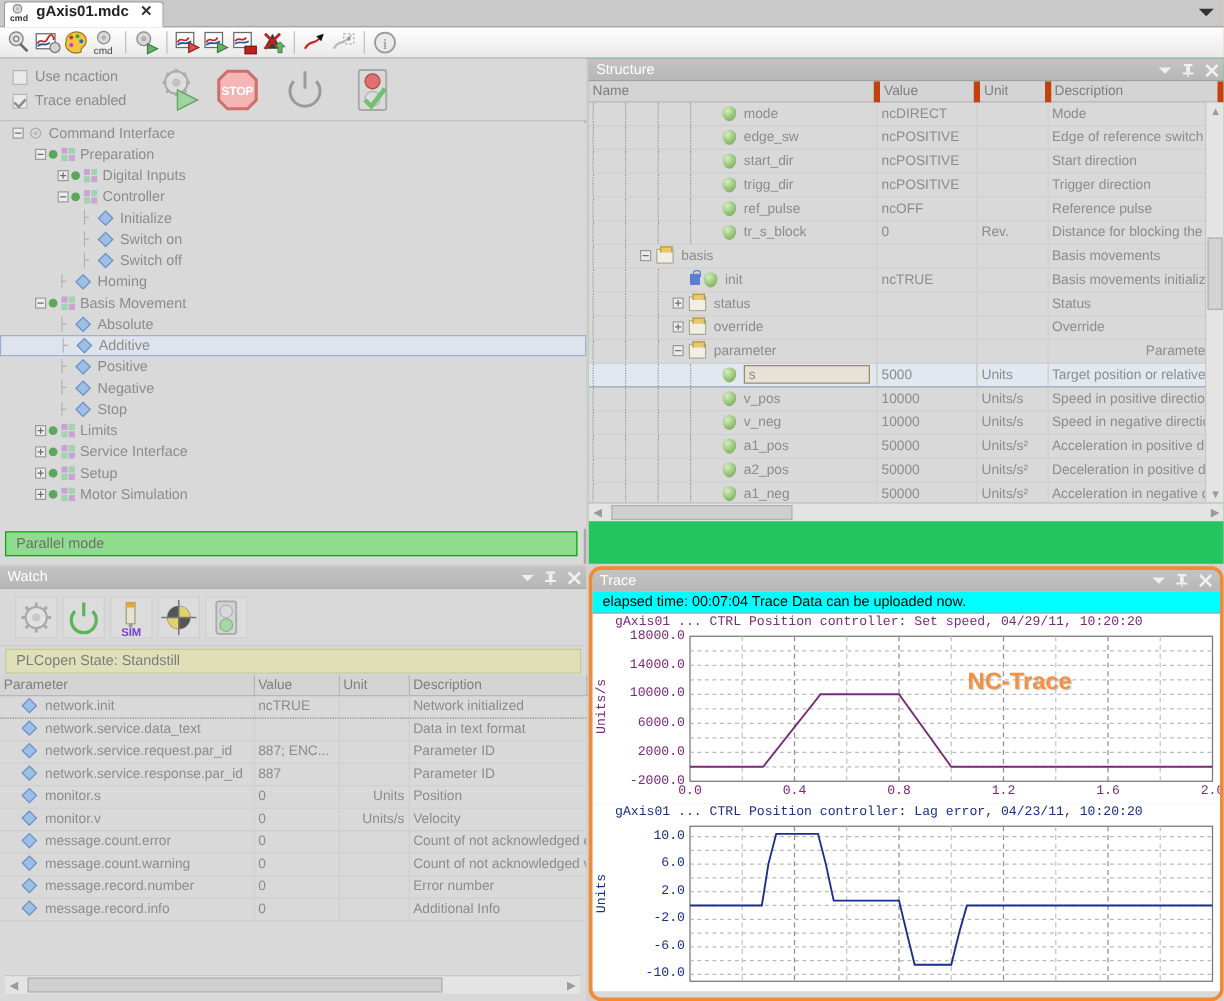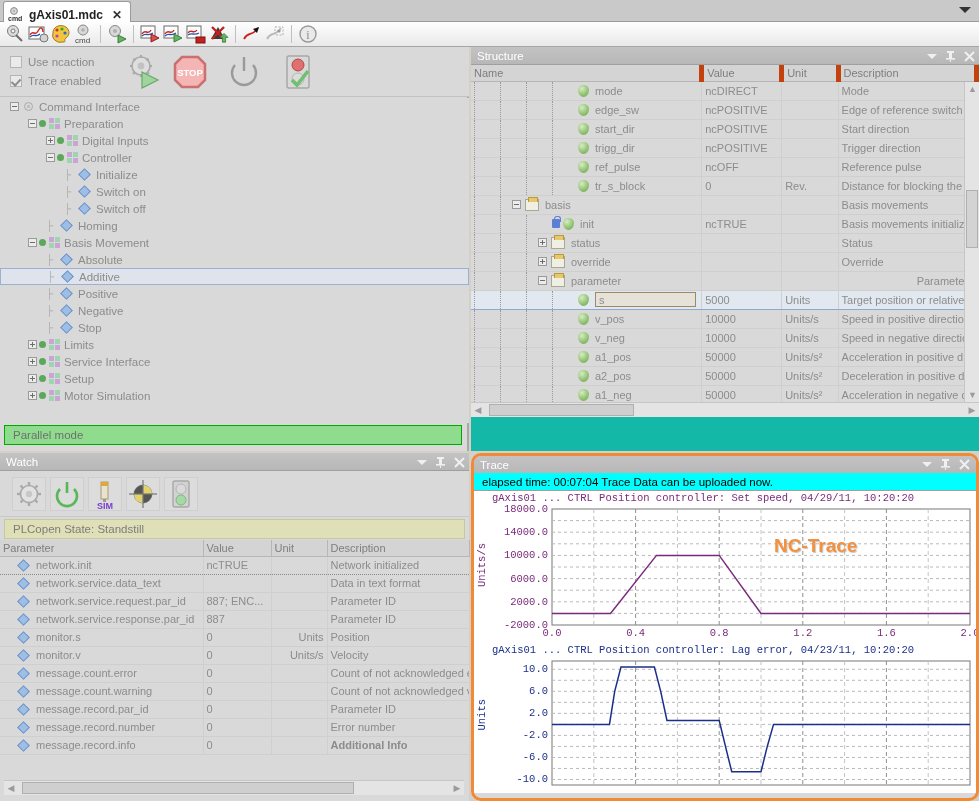--- a/index.html
+++ b/index.html
@@ -18,21 +18,21 @@
     position: absolute; left: 0; top: 0; width: 979px; height: 22px;
     background: #c9c9c9;
     border-bottom: 1px solid #9b9b9b;
   }
   .tab {
     position: absolute; left: 3px; top: 1px; height: 21px;
     padding: 0 8px 0 4px;
     background: #ffffff;
     border: 1px solid #9b9b9b; border-bottom: none;
     border-radius: 3px 3px 0 0;
-    display: flex; align-items: flex-end; gap: 5px;
+    display: flex; align-items: flex-start; gap: 5px;
     font-size: 12px; font-weight: bold; color: #222;
   }
   .tab .tab-close { font-weight: bold; font-size: 12px; color: #333; cursor: pointer; margin-left: 4px; }
   .tab-doc-icon { width: 16px; height: 16px; position: relative; }
   .caret-down-topright {
     position: absolute; right: 8px; top: 7px;
     width: 0; height: 0; border-left: 6px solid transparent;
     border-right: 6px solid transparent; border-top: 6px solid #333;
   }
 
@@ -126,21 +126,21 @@
   tr.firstrow td { border-top:1px dotted #8a8a8a; border-bottom:1px dotted #8a8a8a; }
   .hscroll {
     height:15px; background:#e4e4e4; border-top:1px solid #c6c6c6; display:flex; align-items:center;
     position:relative;
   }
   .hscroll .thumb { position:absolute; left:18px; top:1px; height:12px; background:#cfcfcf; border:1px solid #b0b0b0; }
   .hscroll .arrow { width:14px; text-align:center; color:#9b9b9b; font-size:9px; }
 
   
   .structpane {
-    position:absolute; left:471px; top:47px; width:508px; height:404px; background:#14b8a6;
+    position:absolute; left:471px; top:47px; width:508px; height:404px; background:#22c55e;
   }
   .struct-grid-wrap { position:relative; height:337px; overflow:hidden; background:#d9d9d9; }
   .sgrid { width:100%; border-collapse:collapse; font-size:11px; table-layout:fixed; }
   .sgrid th {
     background:#d4d4d4; color:#7e7e7e; font-weight:normal; text-align:left;
     padding:1px 3px; height:16px; border-right:5px solid #c2410c; border-bottom:1px solid #b6b6b6;
   }
   .sgrid td {
     color:#8c8c8c; padding:0 3px; height:18px; border-bottom:1px solid #cfcfcf;
     white-space:nowrap; overflow:hidden; vertical-align:middle;
@@ -1028,36 +1028,30 @@
             <td style="text-align: right; border-left: 1px solid rgb(207, 207, 207);"></td>
             <td style="border-left: 1px solid rgb(207, 207, 207);">Count of not acknowledged e</td>
           </tr>
           <tr>
             <td><span style="display:inline-block;width:9px;height:9px;background:#9dbfe6;border:1px solid #6f93c4;transform:rotate(45deg);margin:0 8px 0 16px;vertical-align:-1px;"></span><span>message.count.warning</span></td>
             <td style="border-left: 1px solid rgb(207, 207, 207);">0</td>
             <td style="text-align: right; border-left: 1px solid rgb(207, 207, 207);"></td>
             <td style="border-left: 1px solid rgb(207, 207, 207);">Count of not acknowledged v</td>
           </tr>
           <tr>
-            <td><span style="display:inline-block;width:9px;height:9px;background:#9dbfe6;border:1px solid #6f93c4;transform:rotate(45deg);margin:0 8px 0 16px;vertical-align:-1px;"></span><span>message.record.par_id</span></td>
-            <td style="border-left: 1px solid rgb(207, 207, 207);">0</td>
-            <td style="text-align: right; border-left: 1px solid rgb(207, 207, 207);"></td>
-            <td style="border-left: 1px solid rgb(207, 207, 207);">Parameter ID</td>
-          </tr>
-          <tr>
             <td><span style="display:inline-block;width:9px;height:9px;background:#9dbfe6;border:1px solid #6f93c4;transform:rotate(45deg);margin:0 8px 0 16px;vertical-align:-1px;"></span><span>message.record.number</span></td>
             <td style="border-left: 1px solid rgb(207, 207, 207);">0</td>
             <td style="text-align: right; border-left: 1px solid rgb(207, 207, 207);"></td>
             <td style="border-left: 1px solid rgb(207, 207, 207);">Error number</td>
           </tr>
           <tr>
             <td><span style="display:inline-block;width:9px;height:9px;background:#9dbfe6;border:1px solid #6f93c4;transform:rotate(45deg);margin:0 8px 0 16px;vertical-align:-1px;"></span><span>message.record.info</span></td>
             <td style="border-left: 1px solid rgb(207, 207, 207);">0</td>
             <td style="text-align: right; border-left: 1px solid rgb(207, 207, 207);"></td>
-            <td style="border-left: 1px solid rgb(207, 207, 207); font-weight: bold;">Additional Info</td>
+            <td style="border-left: 1px solid rgb(207, 207, 207);">Additional Info</td>
           </tr>
         </tbody>
     </table>
 
     <div class="hscroll" style="position:absolute;left:4px;right:5px;bottom:6px;width:460px;">
       <div class="arrow">◀</div>
       <div class="thumb" style="width:332px"></div>
       <div class="arrow" style="position:absolute;right:0">▶</div>
     </div>
   </div>

